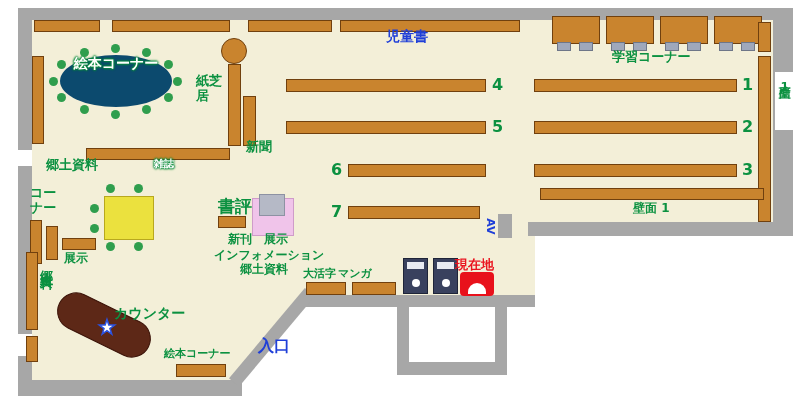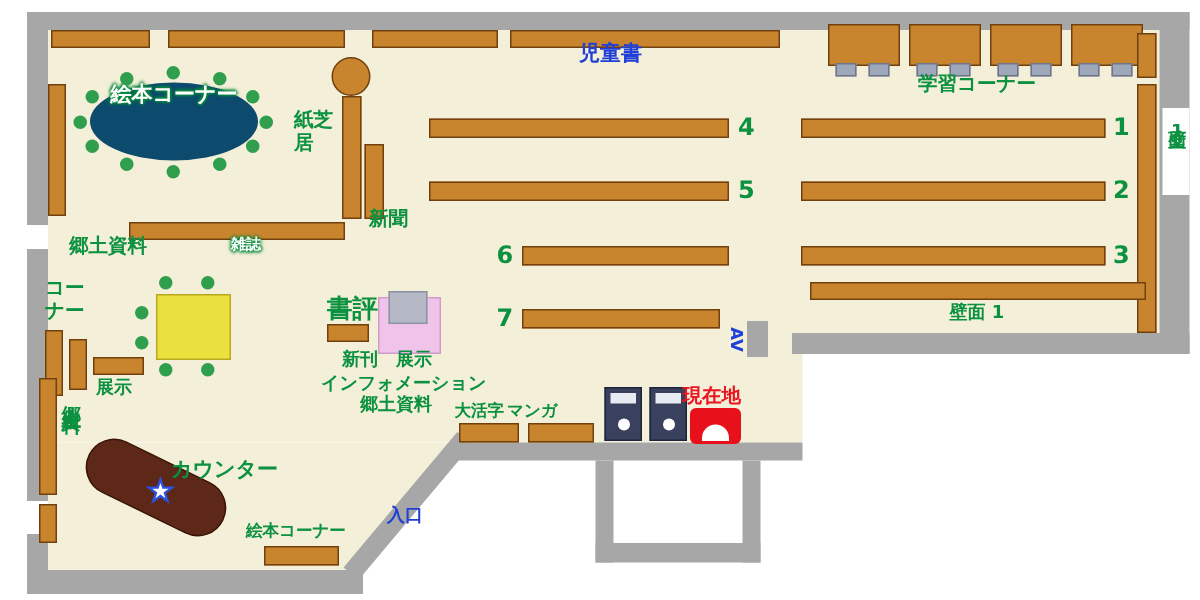--- a/index.html
+++ b/index.html
@@ -178,15 +178,15 @@
   <span class="lbl green" style="left:264px;top:233px;font-size:12px">展示</span>
   <span class="lbl green" style="left:214px;top:249px;font-size:12px">インフォメーション</span>
   <span class="lbl green" style="left:240px;top:263px;font-size:12px">郷土資料</span>
 
   <span class="lbl green" style="left:303px;top:268px;font-size:11px">大活字</span>
   <span class="lbl green" style="left:338px;top:268px;font-size:11px">マンガ</span>
   <span class="lbl red" style="left:455px;top:258px;font-size:13px">現在地</span>
 
   <span class="lbl green" style="left:114px;top:305px;font-size:14px">カウンター</span>
   <span class="lbl green" style="left:164px;top:348px;font-size:11px">絵本コーナー</span>
-  <span class="lbl blue" style="left:258px;top:337px;font-size:12px">入口</span>
+  <span class="lbl blue" style="left:258px;top:337px;font-size:16px">入口</span>
 
 </div>
 
 </body></html>

